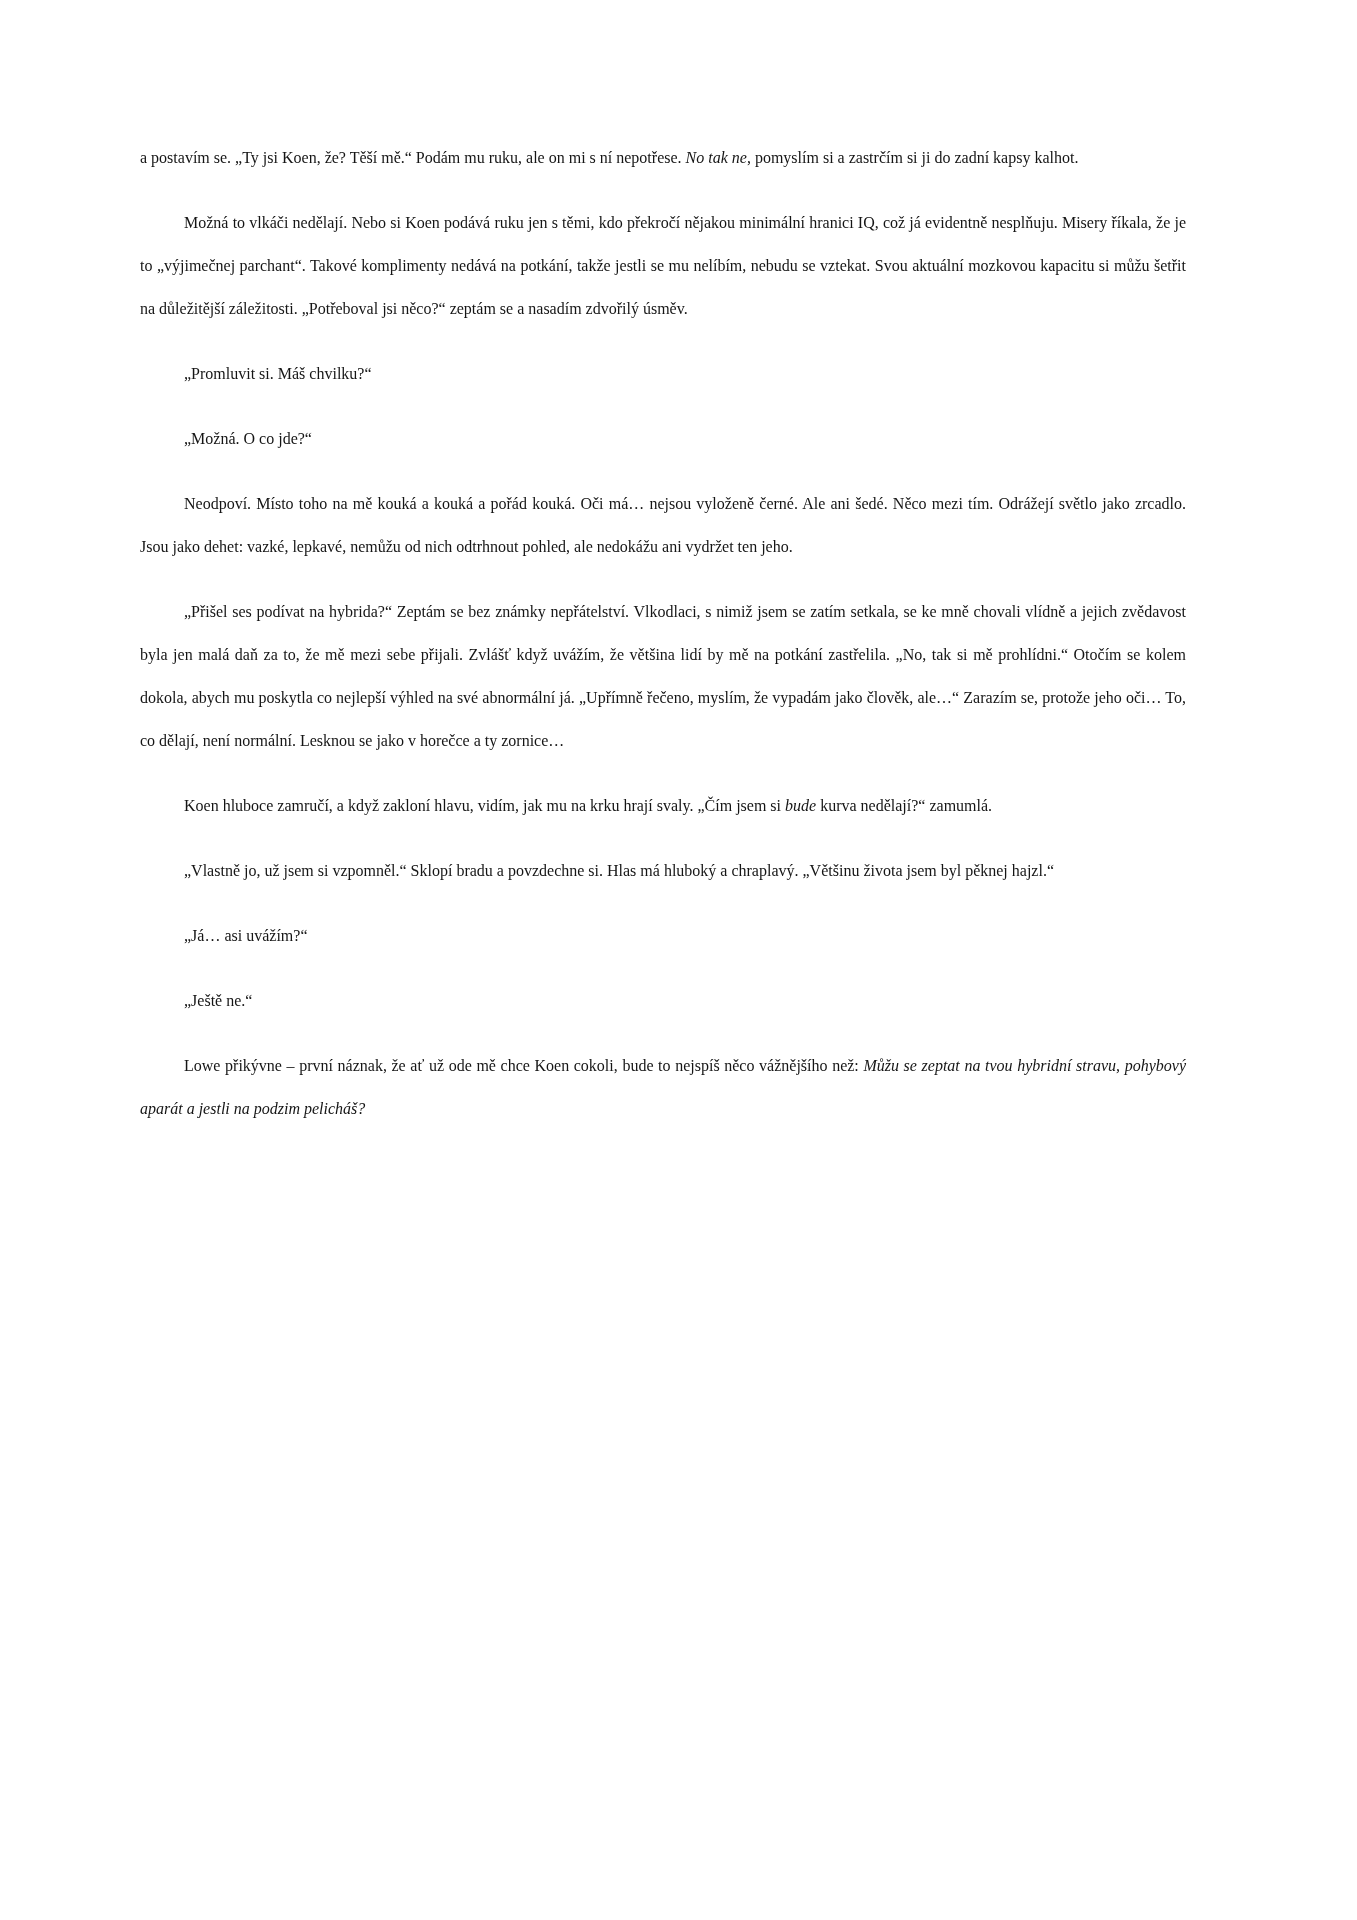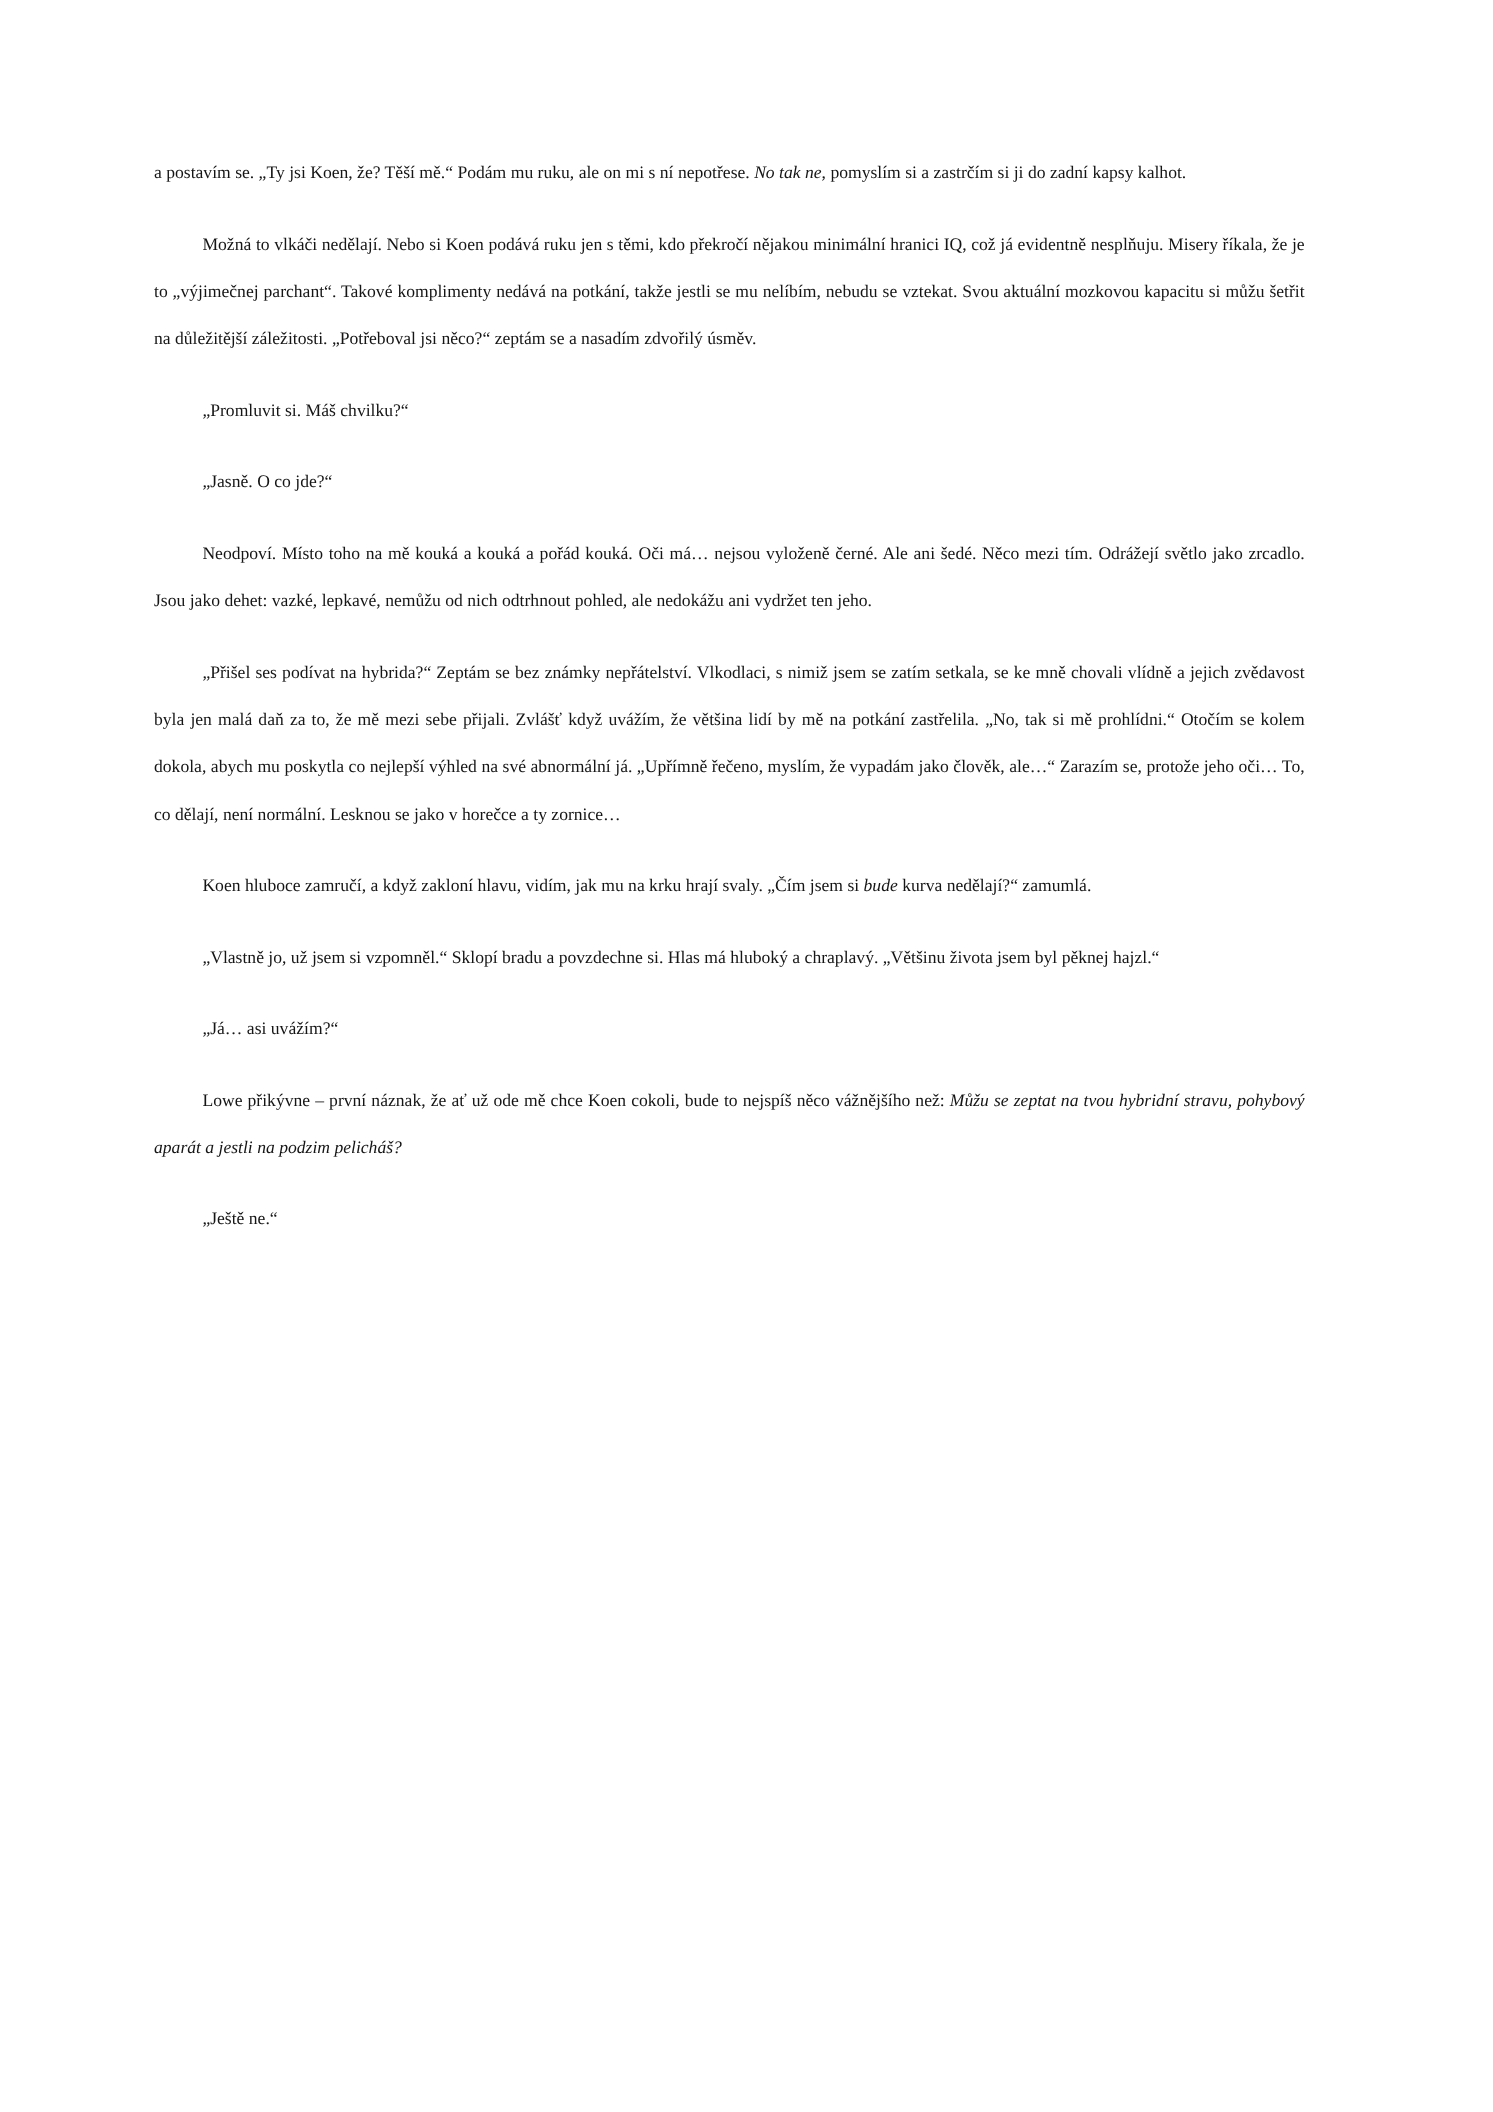--- a/index.html
+++ b/index.html
@@ -40,22 +40,22 @@
   }
 </style>
 </head>
 <body>
 
 <div class="page">
   <div class="text-block">
       <p class="para"><span>a postavím se. „Ty jsi Koen, že? Těší mě.“ Podám mu ruku, ale on mi s ní nepotřese. </span><span class="it">No tak ne</span><span>, pomyslím si a zastrčím si ji do zadní kapsy kalhot.</span></p>
       <p class="para indent"><span>Možná to vlkáči nedělají. Nebo si Koen podává ruku jen s těmi, kdo překročí nějakou minimální hranici IQ, což já evidentně nesplňuju. Misery říkala, že je to „výjimečnej parchant“. Takové komplimenty nedává na potkání, takže jestli se mu nelíbím, nebudu se vztekat. Svou aktuální mozkovou kapacitu si můžu šetřit na důležitější záležitosti. „Potřeboval jsi něco?“ zeptám se a nasadím zdvořilý úsměv.</span></p>
       <p class="para indent"><span>„Promluvit si. Máš chvilku?“</span></p>
-      <p class="para indent"><span>„Jasně. O co jde?“</span></p>
+      <p class="para indent"><span>„Možná. O co jde?“</span></p>
       <p class="para indent"><span>Neodpoví. Místo toho na mě kouká a kouká a pořád kouká. Oči má… nejsou vyloženě černé. Ale ani šedé. Něco mezi tím. Odrážejí světlo jako zrcadlo. Jsou jako dehet: vazké, lepkavé, nemůžu od nich odtrhnout pohled, ale nedokážu ani vydržet ten jeho.</span></p>
       <p class="para indent"><span>„Přišel ses podívat na hybrida?“ Zeptám se bez známky nepřátelství. Vlkodlaci, s nimiž jsem se zatím setkala, se ke mně chovali vlídně a jejich zvědavost byla jen malá daň za to, že mě mezi sebe přijali. Zvlášť když uvážím, že většina lidí by mě na potkání zastřelila. „No, tak si mě prohlídni.“ Otočím se kolem dokola, abych mu poskytla co nejlepší výhled na své abnormální já. „Upřímně řečeno, myslím, že vypadám jako člověk, ale…“ Zarazím se, protože jeho oči… To, co dělají, není normální. Lesknou se jako v horečce a ty zornice…</span></p>
       <p class="para indent"><span>Koen hluboce zamručí, a když zakloní hlavu, vidím, jak mu na krku hrají svaly. „Čím jsem si </span><span class="it">bude</span><span> kurva nedělají?“ zamumlá.</span></p>
       <p class="para indent"><span>„Vlastně jo, už jsem si vzpomněl.“ Sklopí bradu a povzdechne si. Hlas má hluboký a chraplavý. „Většinu života jsem byl pěknej hajzl.“</span></p>
       <p class="para indent"><span>„Já… asi uvážím?“</span></p>
+      <p class="para indent"><span>„Ještě ne.“</span></p>
       <p class="para indent"><span>Lowe přikývne – první náznak, že ať už ode mě chce Koen cokoli, bude to nejspíš něco vážnějšího než: </span><span class="it">Můžu se zeptat na tvou hybridní stravu, pohybový aparát a jestli na podzim pelicháš?</span></p>
-      <p class="para indent"><span>„Ještě ne.“</span></p>
     </div>
 </div>
 
 </body></html>

